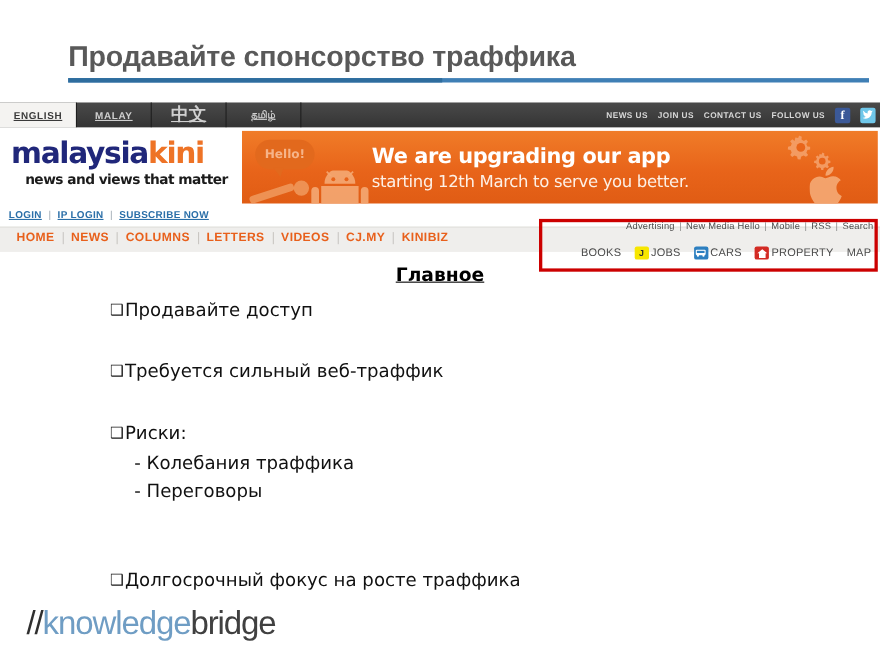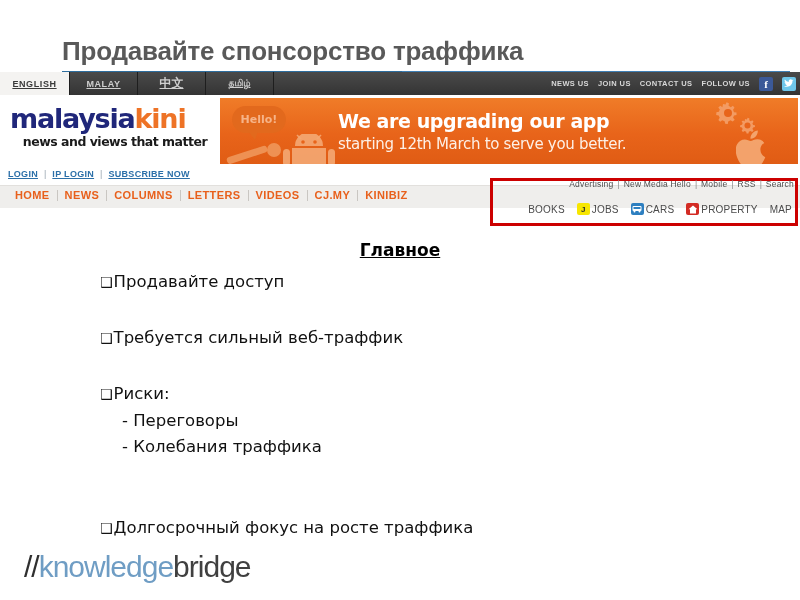--- a/index.html
+++ b/index.html
@@ -42,21 +42,21 @@
     top: 0;
     width: 340px;
     height: 4px;
     background: #2e6d9e;
   }
 
   
   #site-capture {
     position: absolute;
     left: 0;
-    top: 72px;
+    top: 93px;
     width: 800px;
     height: 158px;
     background: #ffffff;
     overflow: hidden;
   }
 
   
   #lang-bar {
     position: relative;
     height: 23px;
@@ -83,21 +83,21 @@
     display: flex;
     align-items: center;
     justify-content: center;
     text-decoration: underline;
   }
   .lang-tab.active {
     background: #f4f3f1;
     color: #3a3a3a;
     width: 70px;
   }
-  .lang-tab.cjk { font-size: 12px; letter-spacing: 0; }
+  .lang-tab.cjk { font-size: 16px; letter-spacing: 0; }
   .lang-tab.tamil { font-size: 9px; letter-spacing: 0; }
 
   #util-links {
     position: absolute;
     right: 4px;
     top: 0;
     height: 23px;
     display: flex;
     align-items: center;
     gap: 9px;
@@ -561,22 +561,22 @@
     <span class="bullet-mark">❑</span>
     <span>Требуется сильный веб-траффик</span>
   </div>
 
   <div class="gap-md"></div>
 
   <div class="bullet-row">
     <span class="bullet-mark">❑</span>
     <span>Риски:</span>
   </div>
+  <div class="sub-line">- Колебания траффика</div>
   <div class="sub-line">- Переговоры</div>
-  <div class="sub-line">- Колебания траффика</div>
 
   <div class="gap-md"></div>
   <div class="gap-sm"></div>
 
   <div class="bullet-row">
     <span class="bullet-mark">❑</span>
     <span>Долгосрочный фокус на росте траффика</span>
   </div>
 </div>
 

